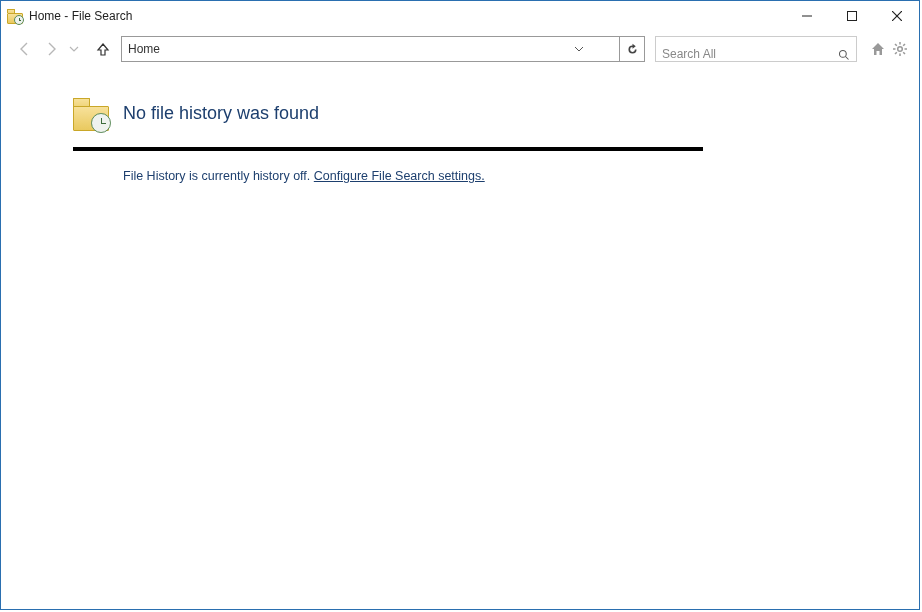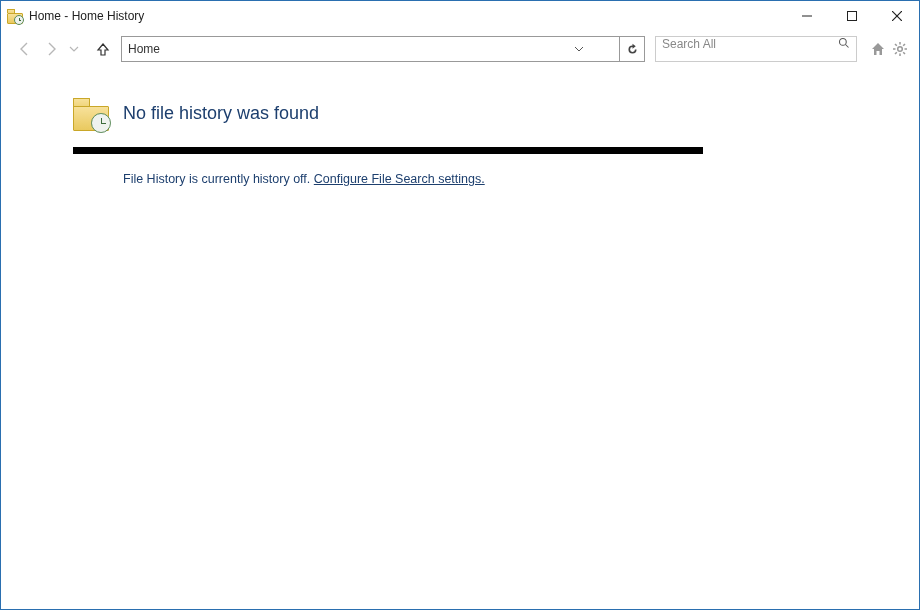--- a/index.html
+++ b/index.html
@@ -94,21 +94,21 @@
     width: 24px;
     border-left: 1px solid #999;
     display: flex; align-items: center; justify-content: center;
     color: #444;
   }
   .search-wrap {
     width: 200px;
     height: 24px;
     border: 1px solid #ccc;
     display: flex;
-    align-items: flex-start;
+    align-items: flex-end;
     background: #fff;
   }
   .search-input {
     flex: 1;
     border: none;
     outline: none;
     padding: 0 6px;
     font-size: 12px;
     font-family: inherit;
     color: #555;
@@ -134,21 +134,21 @@
   .content {
     flex: 1;
     padding: 24px 60px 20px 72px;
     box-sizing: border-box;
   }
   .hdr-row {
     display: flex;
     align-items: center;
     gap: 14px;
     padding-bottom: 16px;
-    border-bottom: 7px solid #000000;
+    border-bottom: 4px solid #000000;
   }
   .hdr-icon {
     width: 36px; height: 36px; position: relative;
   }
   .hdr-title {
     font-size: 18px;
     color: #1d3f6e;
   }
   .msg-row {
     padding-top: 18px;
@@ -190,21 +190,21 @@
 <body>
 
 <div class="window">
 
   <div class="titlebar">
     <div class="app-icon">
       <div class="folder-tab"></div>
       <div class="folder-body"></div>
       <div class="clock-badge"></div>
     </div>
-    <div class="title">Home - Home History</div>
+    <div class="title">Home - File Search</div>
     <div class="spacer"></div>
     <div class="win-controls">
       <div class="win-btn">
         <svg width="10" height="10" viewBox="0 0 10 10">
             <line x1="0" y1="5" x2="10" y2="5" stroke="#222" stroke-width="1"></line>
           </svg>
       </div>
       <div class="win-btn">
         <svg width="10" height="10" viewBox="0 0 10 10">
             <rect x="0.5" y="0.5" width="9" height="9" fill="none" stroke="#222" stroke-width="1"></rect>

